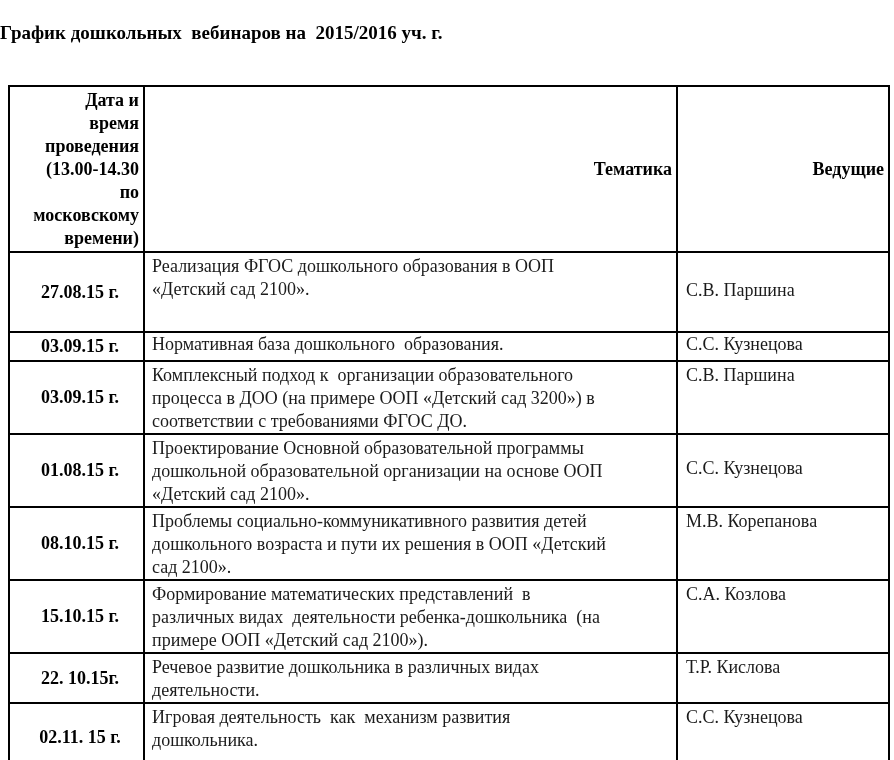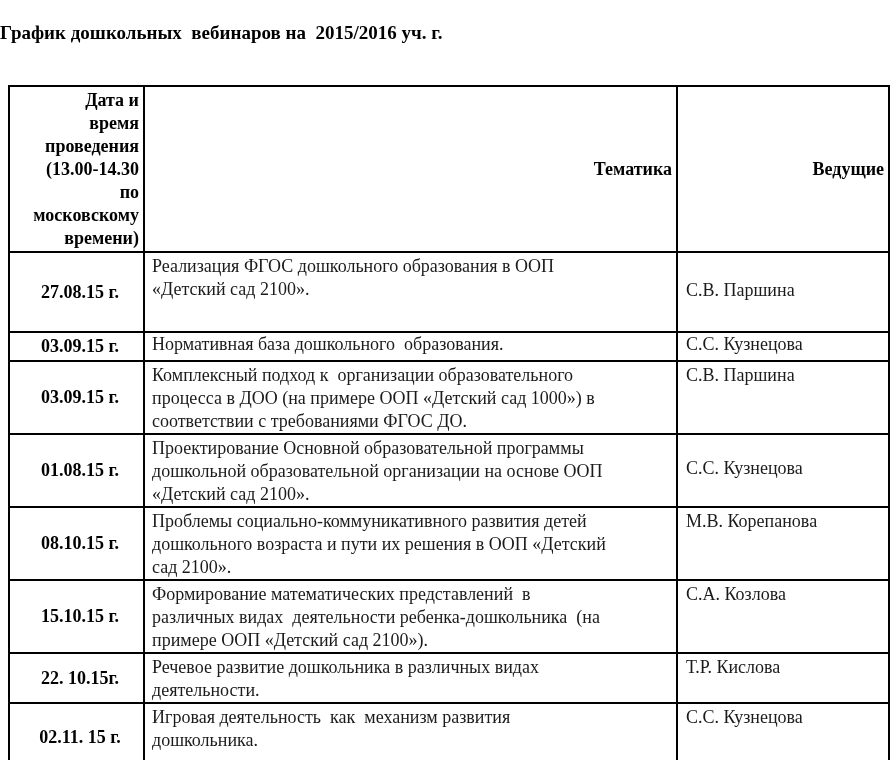--- a/index.html
+++ b/index.html
@@ -110,21 +110,21 @@
         <td class="leader">С.В. Паршина</td>
       </tr>
       <tr>
         <td class="date">03.09.15 г.</td>
         <td class="topic">Нормативная база дошкольного  образования.</td>
         <td class="leader">С.С. Кузнецова</td>
       </tr>
       <tr>
         <td class="date">03.09.15 г.</td>
         <td class="topic">Комплексный подход к  организации образовательного
-процесса в ДОО (на примере ООП «Детский сад 1000») в
+процесса в ДОО (на примере ООП «Детский сад 3200») в
 соответствии с требованиями ФГОС ДО.</td>
         <td class="leader">С.В. Паршина</td>
       </tr>
       <tr>
         <td class="date">01.08.15 г.</td>
         <td class="topic">Проектирование Основной образовательной программы
 дошкольной образовательной организации на основе ООП
 «Детский сад 2100».</td>
         <td class="leader">С.С. Кузнецова</td>
       </tr>

